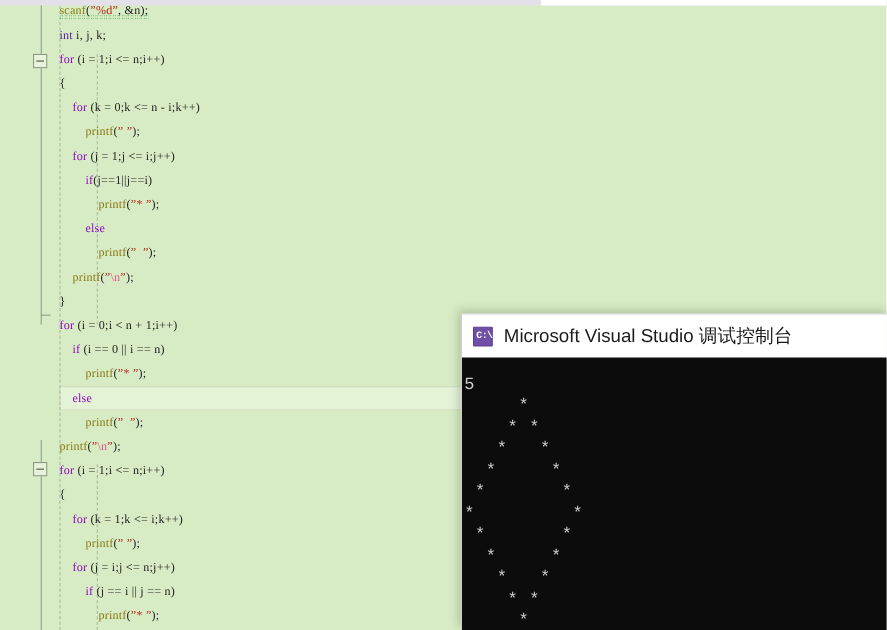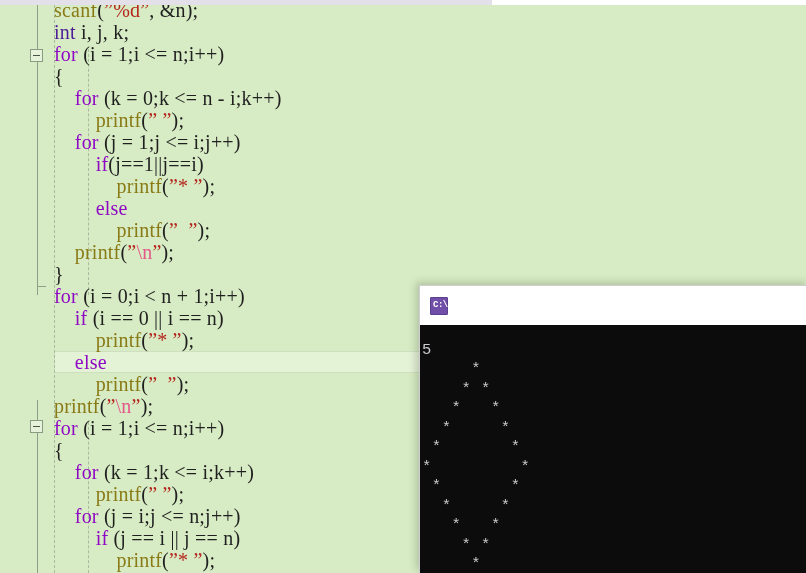--- a/index.html
+++ b/index.html
@@ -83,21 +83,21 @@
     width: 768px; height: 568px;
     overflow: hidden;
   }
   .code-line {
     position: absolute;
     left: 0;
     height: 22px;
     line-height: 22px;
     white-space: pre;
     font-family: "Liberation Serif", serif;
-    font-size: 20px;
+    font-size: 11px;
     color: #1f1f1f;
     letter-spacing: 0.2px;
   }
   .cur-line-hl {
     position: absolute;
     left: 16px;
     width: 738px;
     height: 22px;
     background: #e4f2d6;
     border: 1px solid #cfe0c0;
@@ -256,20 +256,21 @@
           <div class="code-line" style="top: 566px; left: 16px;"><span class="op"> </span><span class="op"> </span><span class="op"> </span><span class="op"> </span><span class="op"> </span><span class="op"> </span><span class="op"> </span><span class="op"> </span><span class="kw">else</span></div>
         </div>
     </div>
   </div>
 
   <div id="console-window">
     <div id="console-titlebar">
       <div id="console-icon">
         <span>C:\</span>
       </div>
+      <div id="console-title-text">Microsoft Visual Studio 调试控制台</div>
     </div>
     <div id="console-body">
       <pre id="console-text">5
      *
     * *
    *   *
   *     *
  *       *
 *         *
  *       *

